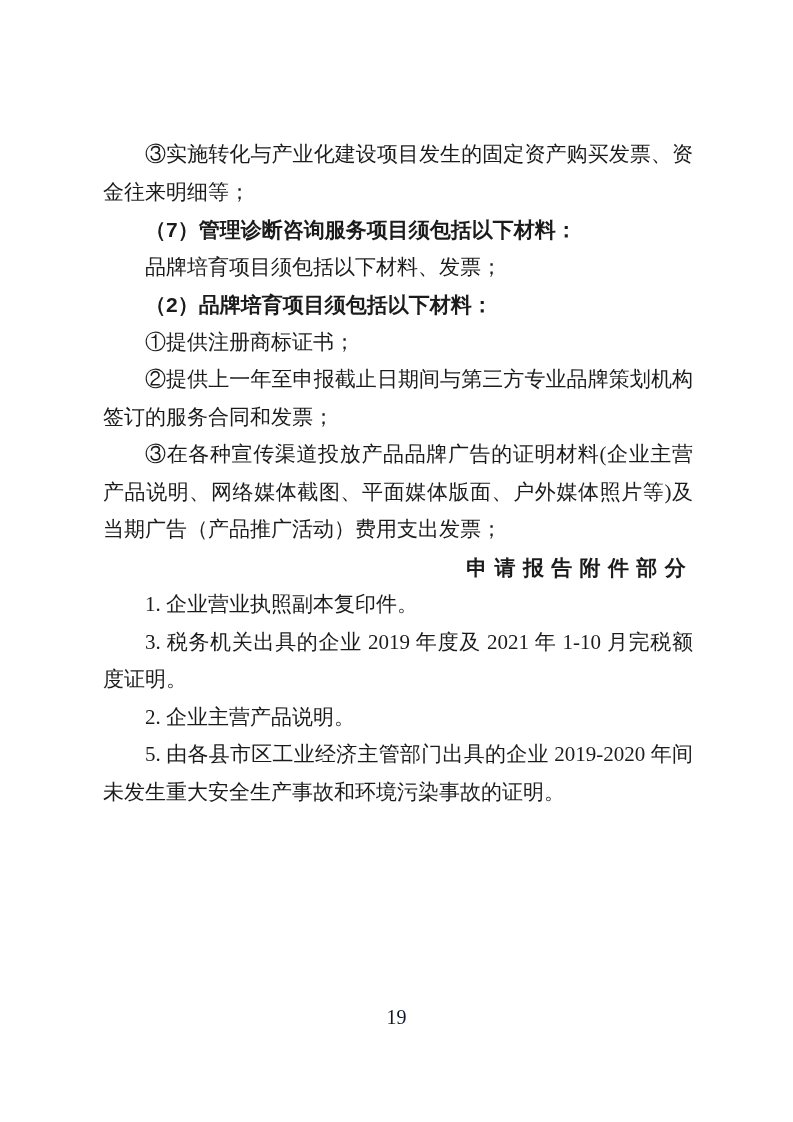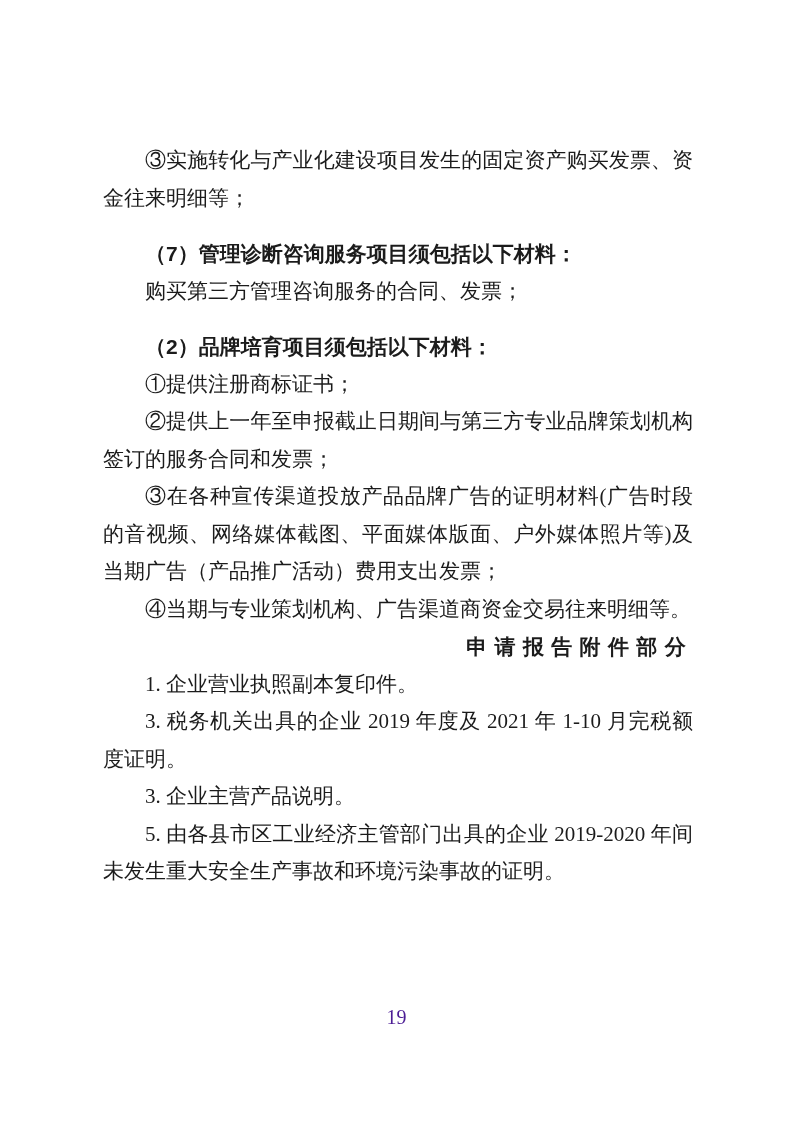--- a/index.html
+++ b/index.html
@@ -12,76 +12,74 @@
     width: 793px;
     height: 1122px;
     background: #ffffff;
     overflow: hidden;
     font-family: "Liberation Serif", "DejaVu Serif", serif;
     color: #1b1b1b;
   }
   .content {
     position: absolute;
     left: 103px;
-    top: 142px;
+    top: 136px;
     width: 590px;
   }
   p.para {
     margin: 0;
     padding: 0;
     font-size: 21px;
     line-height: 37.5px;
     text-align: justify;
     text-indent: 2em;
     word-break: break-all;
     font-family: "Liberation Serif", "DejaVu Serif", serif;
   }
   p.heading-inline {
     font-weight: 700;
     font-family: "Liberation Sans", "DejaVu Sans", sans-serif;
     text-align: left;
-    margin-top: 18px;
   }
   p.heading-standalone {
     font-weight: 700;
     font-family: "Liberation Sans", "DejaVu Sans", sans-serif;
     text-align: right;
     letter-spacing: 0.35em;
   }
   .footer {
     position: absolute;
     top: 1006px;
     left: 0;
     width: 100%;
     text-align: center;
   }
   .page-number {
     font-size: 20px;
-    color: #4c1d95;
+    color: #0f172a;
     font-family: "Liberation Serif", "DejaVu Serif", serif;
   }
 </style>
 </head>
 <body>
 
 <div class="page">
 
   <main class="content">
     <p class="para">③实施转化与产业化建设项目发生的固定资产购买发票、资金往来明细等；</p>
     <p class="para heading-inline">（7）管理诊断咨询服务项目须包括以下材料：</p>
-    <p class="para">购买第三方管理咨询服务的合同、发票；</p>
+    <p class="para">品牌培育项目须包括以下材料、发票；</p>
     <p class="para heading-inline">（2）品牌培育项目须包括以下材料：</p>
     <p class="para">①提供注册商标证书；</p>
     <p class="para">②提供上一年至申报截止日期间与第三方专业品牌策划机构签订的服务合同和发票；</p>
-    <p class="para">③在各种宣传渠道投放产品品牌广告的证明材料(广告时段的音视频、网络媒体截图、平面媒体版面、户外媒体照片等)及当期广告（产品推广活动）费用支出发票；</p>
-    <p class="para">④当期与专业策划机构、广告渠道商资金交易往来明细等。</p>
+    <p class="para">③在各种宣传渠道投放产品品牌广告的证明材料(企业主营产品说明、网络媒体截图、平面媒体版面、户外媒体照片等)及当期广告（产品推广活动）费用支出发票；</p>
     <p class="para heading-standalone">申请报告附件部分</p>
     <p class="para">1. 企业营业执照副本复印件。</p>
     <p class="para">3. 税务机关出具的企业 2019 年度及 2021 年 1-10 月完税额度证明。</p>
-    <p class="para">3. 企业主营产品说明。</p>
+    <p class="para">2. 企业主营产品说明。</p>
     <p class="para">5. 由各县市区工业经济主管部门出具的企业 2019-2020 年间未发生重大安全生产事故和环境污染事故的证明。</p>
   </main>
 
   <footer class="footer">
     <span class="page-number">19</span>
   </footer>
 
 </div>
 
 </body></html>

